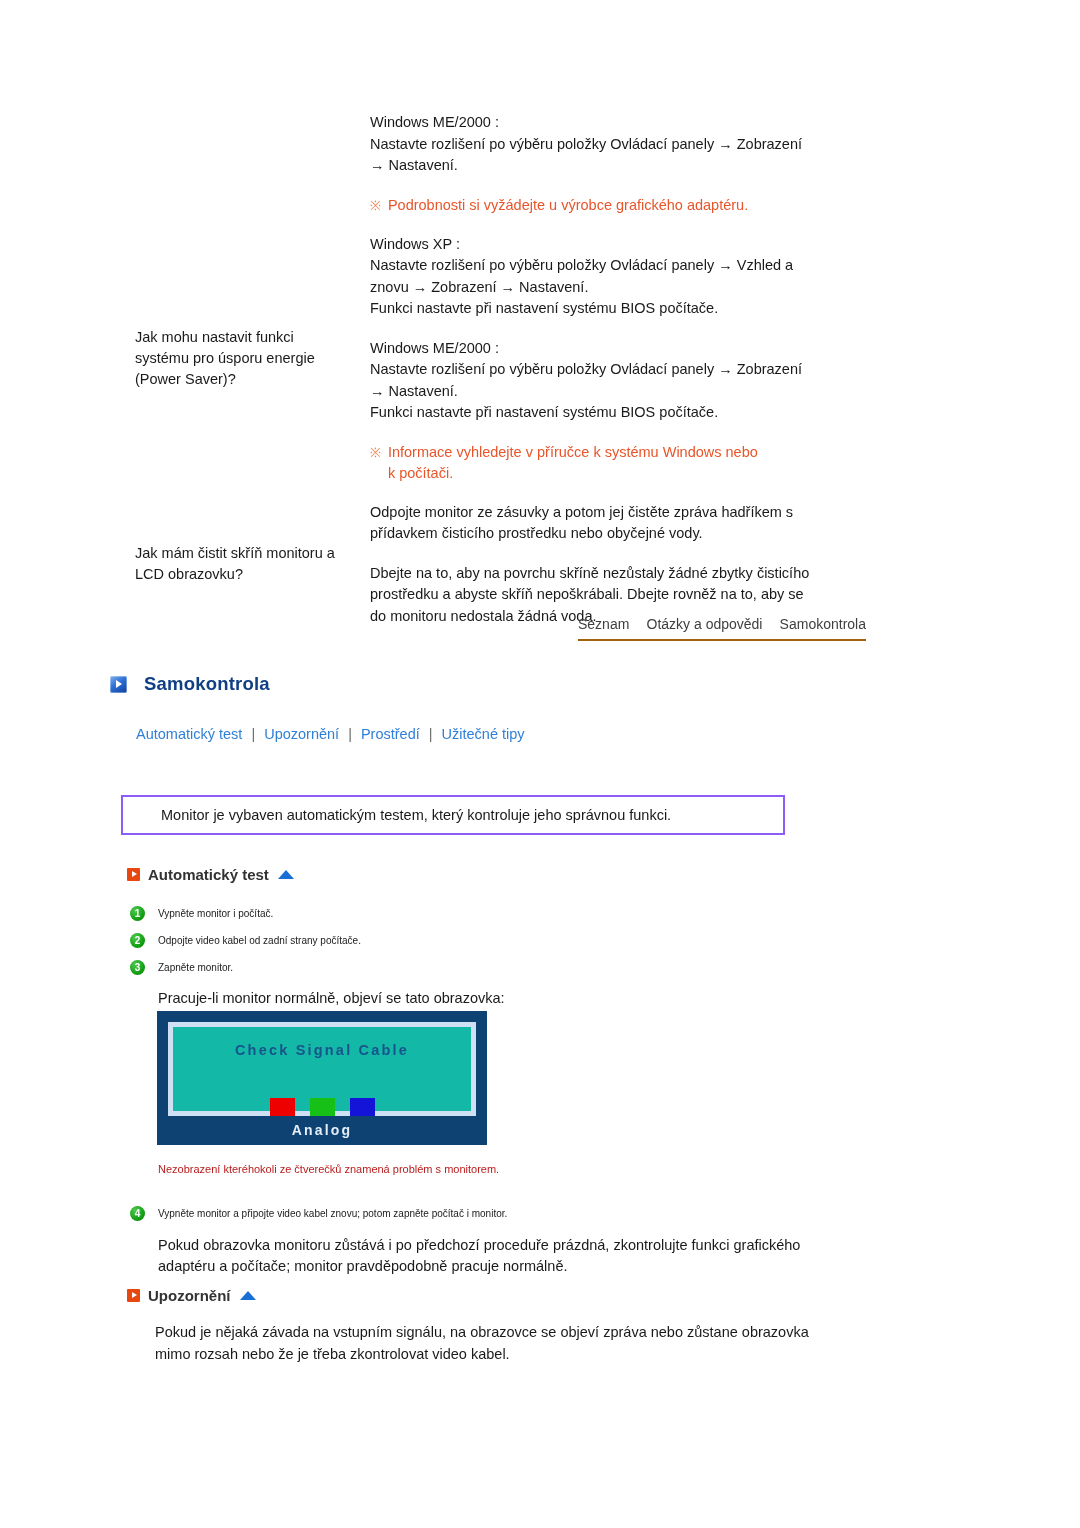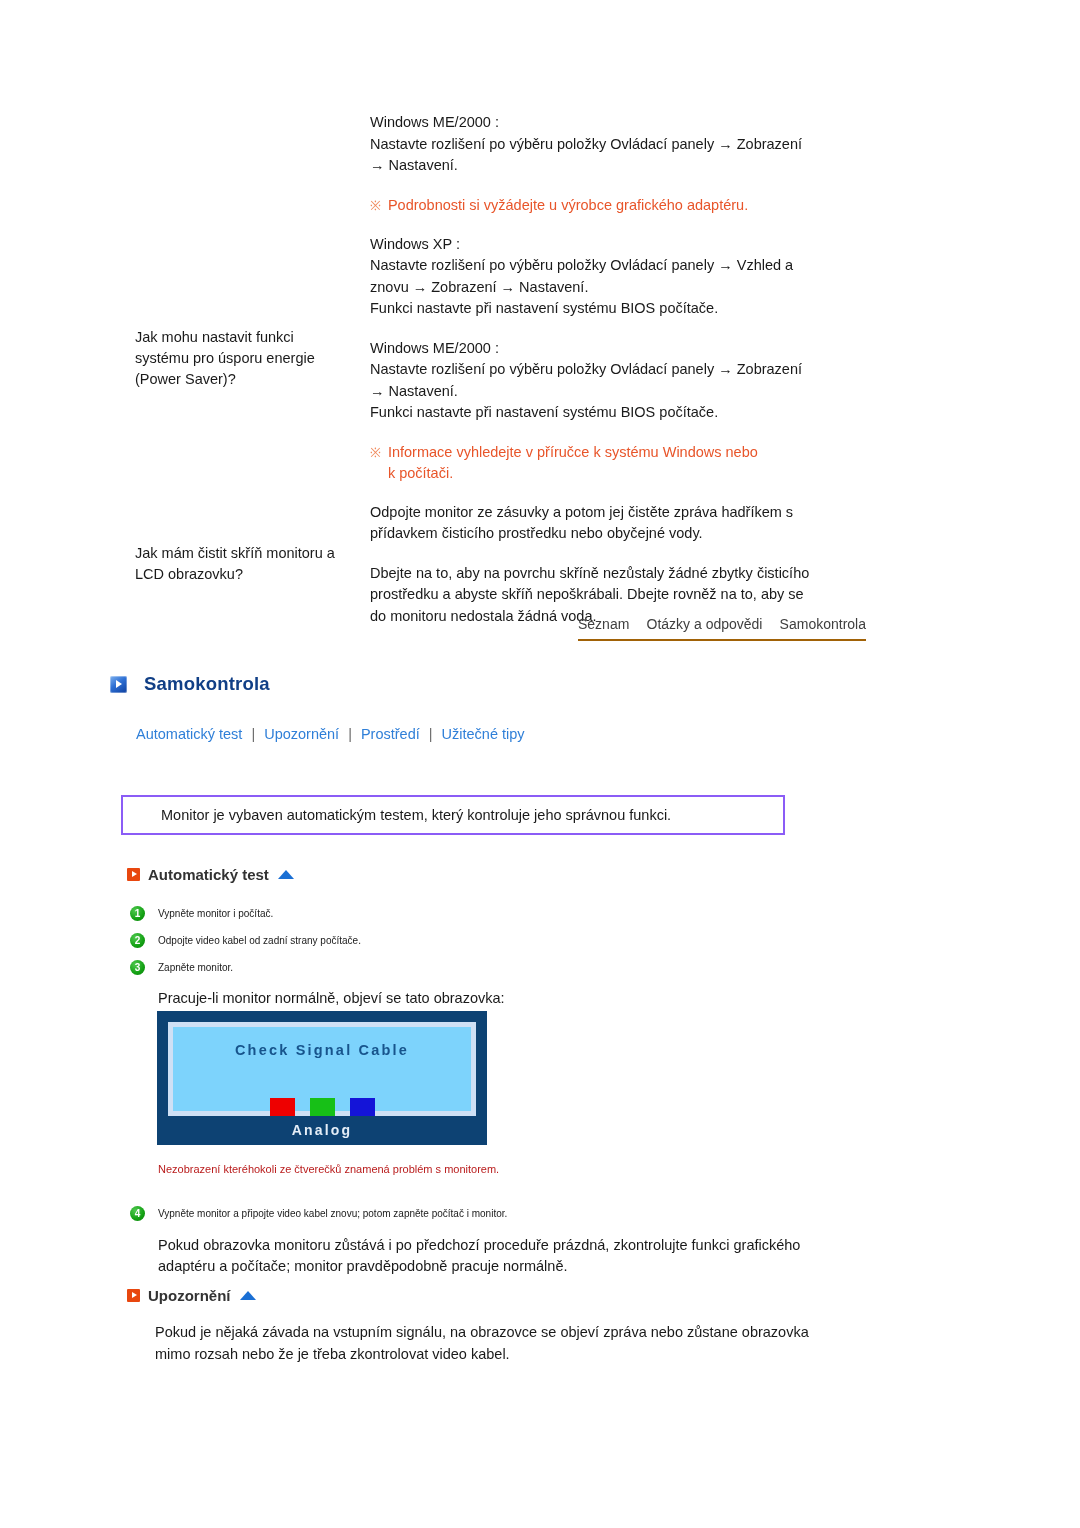--- a/index.html
+++ b/index.html
@@ -235,21 +235,21 @@
   .monitor-inner {
     width: 100%;
     height: 94px;
     background: #cfe0f5;
     box-sizing: border-box;
     padding: 5px;
   }
   .monitor-screen {
     width: 100%;
     height: 100%;
-    background: #7dd3fc;
+    background: #14b8a6;
     box-sizing: border-box;
     display: flex;
     flex-direction: column;
     align-items: center;
     justify-content: flex-start;
     padding-top: 15px;
     gap: 27px;
   }
   .screen-title {
     font-size: 14.5px;

